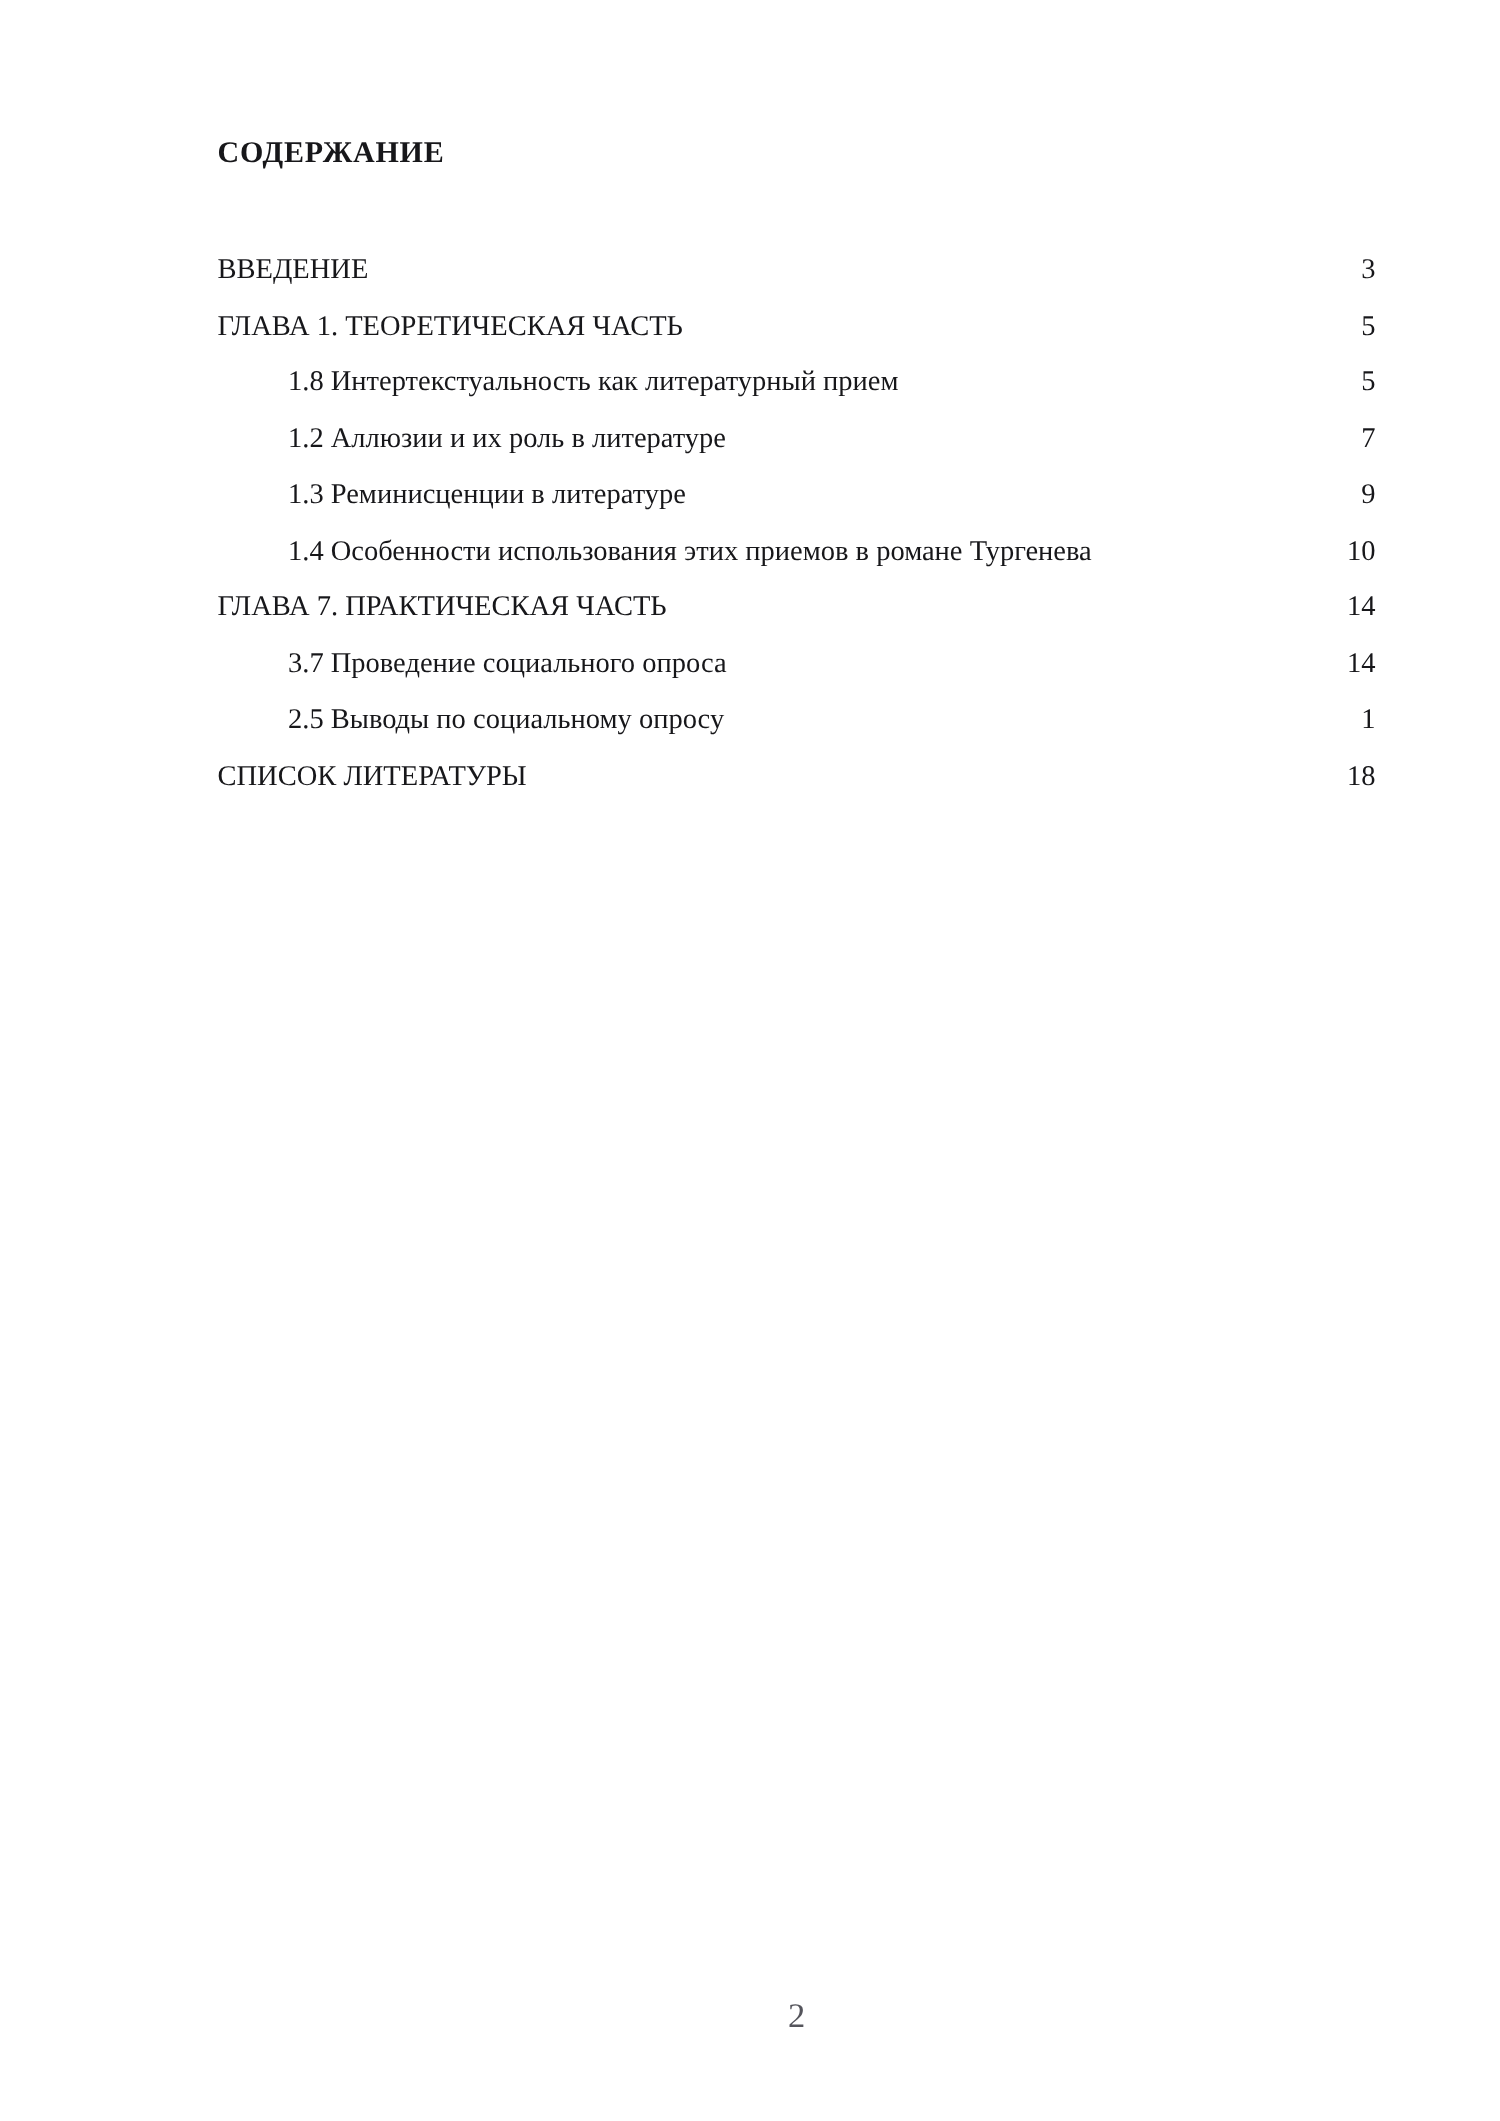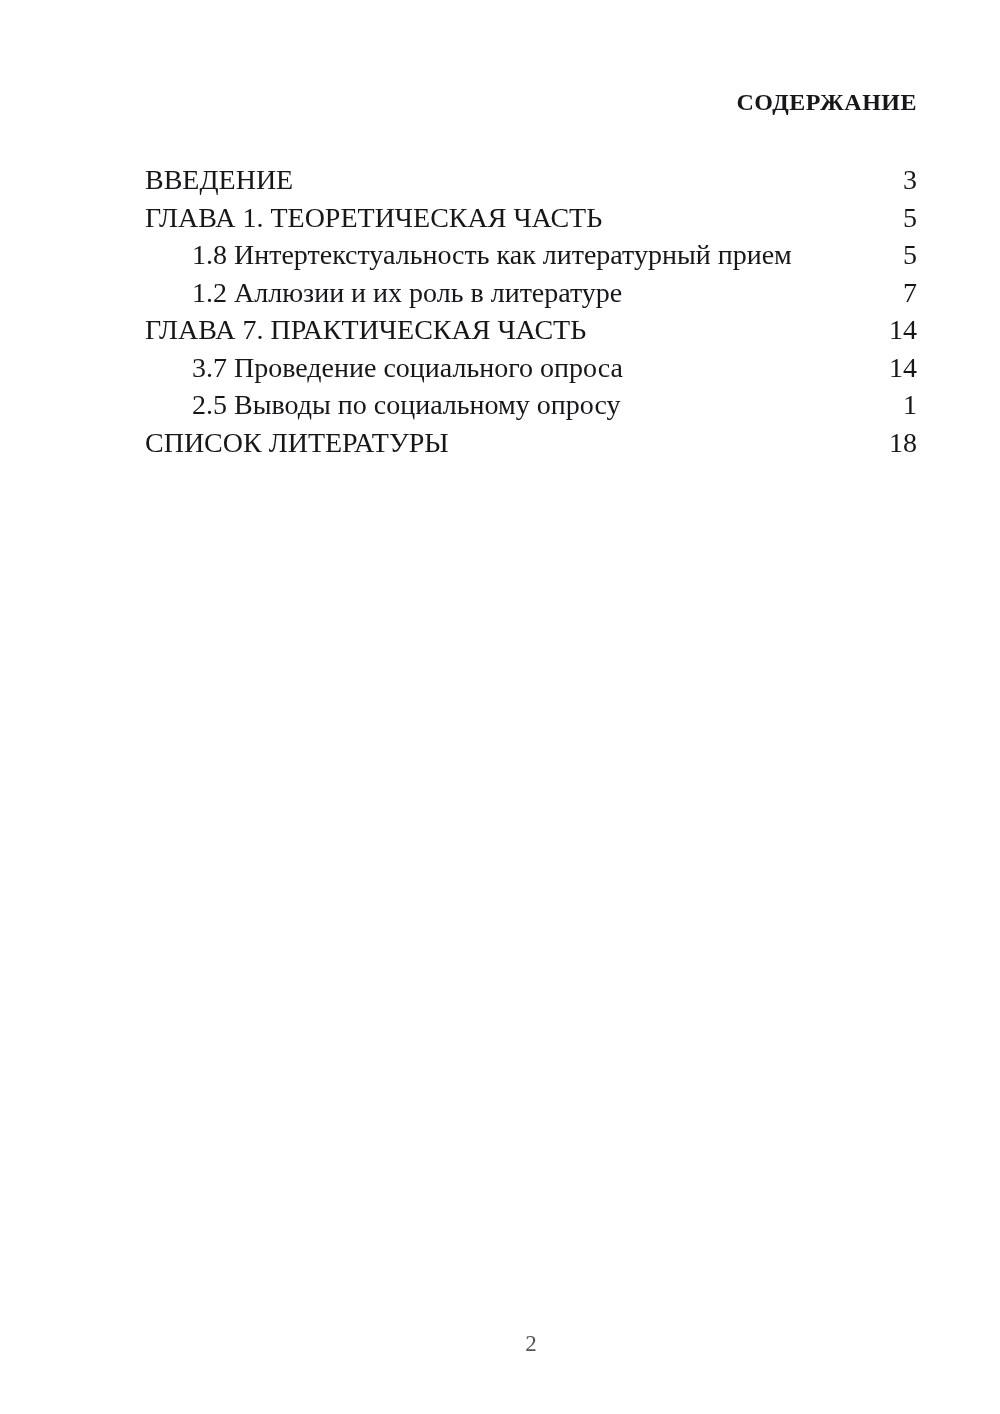--- a/index.html
+++ b/index.html
@@ -15,37 +15,37 @@
     font-family: "Liberation Serif", serif;
     color: #17171a;
     overflow: hidden;
   }
   .doc-title {
     position: absolute;
     top: 88px;
     left: 145px;
     width: 772px;
     margin: 0;
-    text-align: right;
-    font-size: 24px;
+    text-align: left;
+    font-size: 20px;
     font-weight: bold;
     letter-spacing: 0.5px;
     line-height: 28px;
   }
   .toc {
     position: absolute;
     top: 166px;
     left: 145px;
     width: 772px;
   }
   .toc-row {
     display: flex;
     align-items: flex-end;
     margin-bottom: 9px;
-    font-size: 28px;
+    font-size: 19px;
     line-height: 28.5px;
   }
   .toc-label {
     flex: 1 1 auto;
   }
   .toc-row.sub .toc-label {
     text-indent: 47px;
   }
   .toc-page {
     flex: 0 0 auto;
@@ -84,21 +84,29 @@
   <div class="toc-row sub">
     <span class="toc-label">1.8 Интертекстуальность как литературный прием</span>
     <span class="toc-page">5</span>
   </div>
 
   <div class="toc-row sub">
     <span class="toc-label">1.2 Аллюзии и их роль в литературе</span>
     <span class="toc-page">7</span>
   </div>
 
+  <div class="toc-row sub">
+    <span class="toc-label">1.3 Реминисценции в литературе</span>
+    <span class="toc-page">9</span>
+  </div>
 
+  <div class="toc-row sub">
+    <span class="toc-label">1.4 Особенности использования этих приемов в романе Тургенева</span>
+    <span class="toc-page">10</span>
+  </div>
 
   <div class="toc-row">
     <span class="toc-label">ГЛАВА 7. ПРАКТИЧЕСКАЯ ЧАСТЬ</span>
     <span class="toc-page">14</span>
   </div>
 
   <div class="toc-row sub">
     <span class="toc-label">3.7 Проведение социального опроса</span>
     <span class="toc-page">14</span>
   </div>

